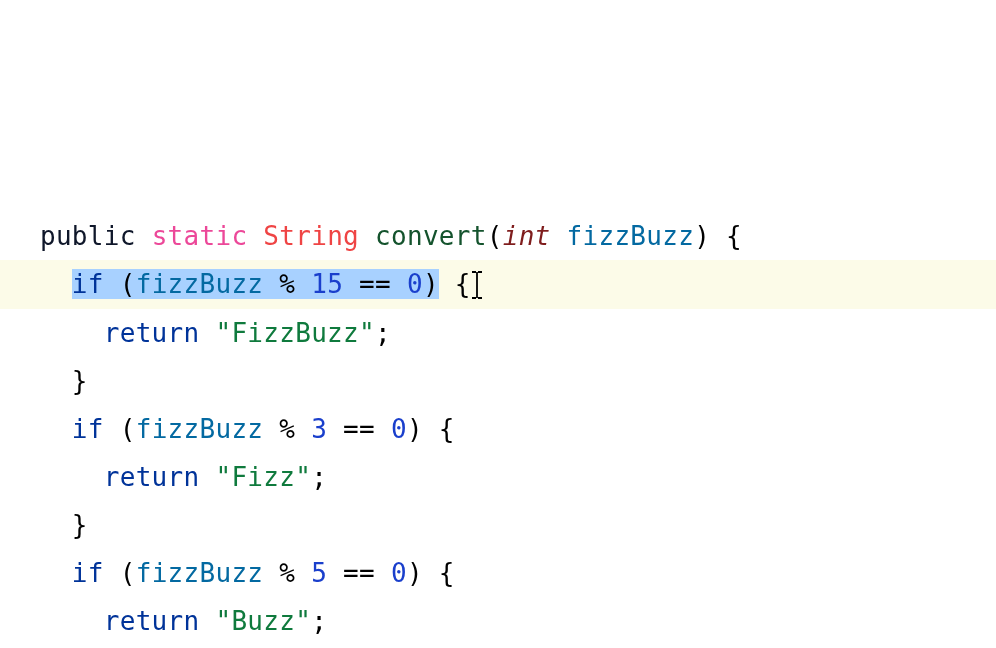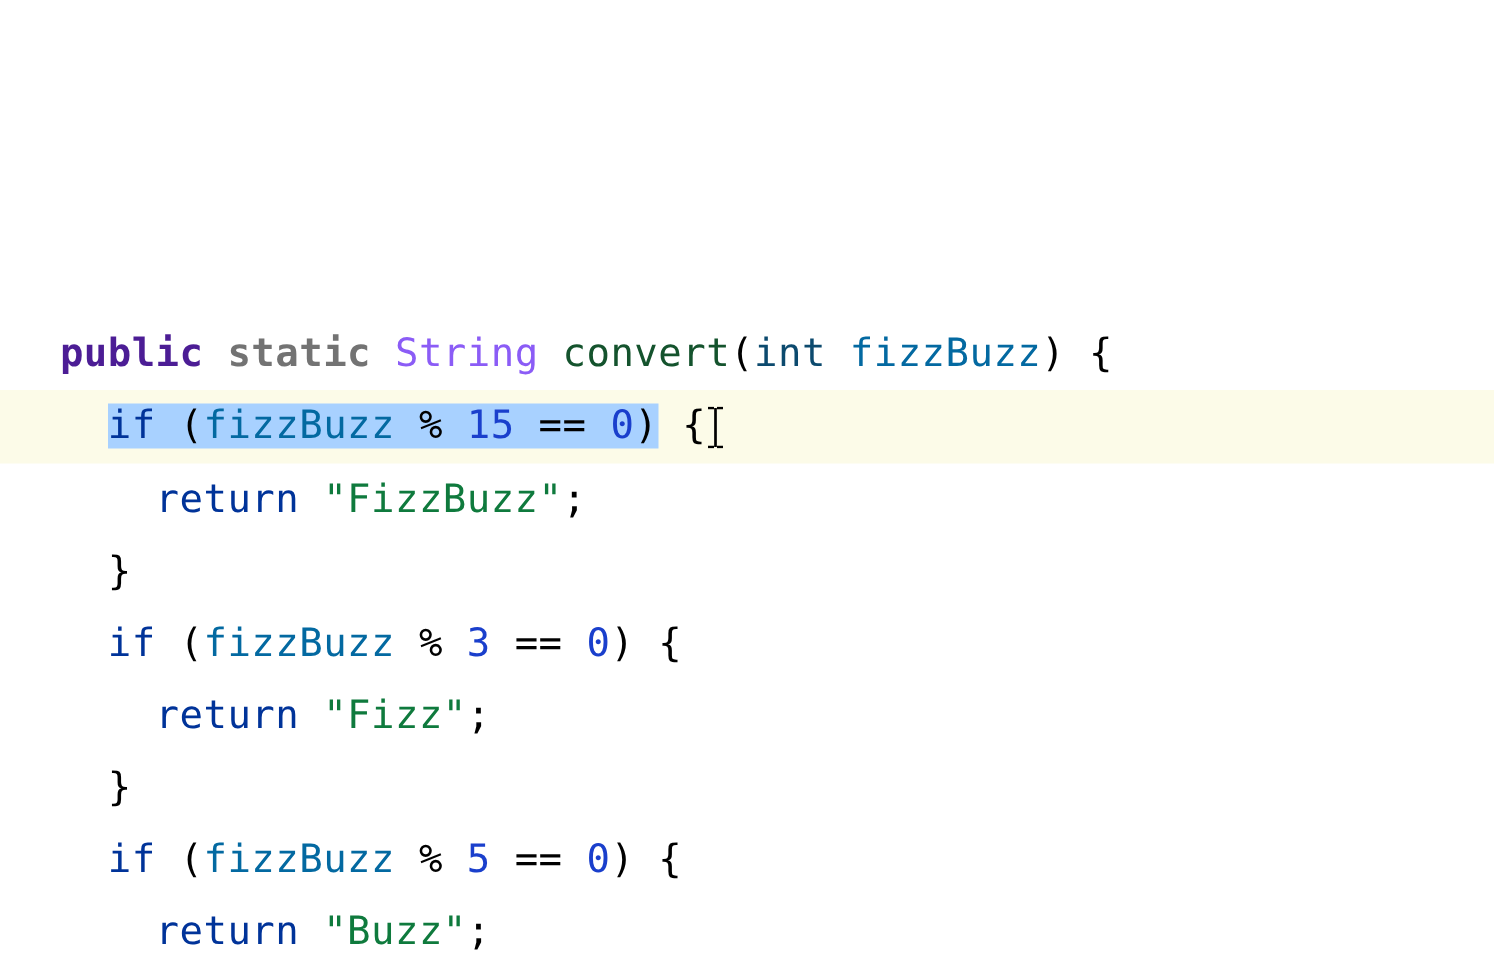--- a/index.html
+++ b/index.html
@@ -10,25 +10,25 @@
     body {
       font-family: 'Menlo', 'Monaco', 'Consolas', monospace;
       font-size: 26px;
       line-height: 1.85;
       background: #ffffff;
       color: #000000;
       padding: 20px 8px 8px 8px;
       white-space: pre;
       letter-spacing: 0.3px;
     }
-    .kw-access { color: #4c1d95; font-weight: bold; }
-    .kw-static { color: #737373; font-weight: bold; }
+    .kw-access { color: #0f172a; }
+    .kw-static { color: #ec4899; }
     .kw-control { color: #003399; }
-    .kw-type { color: #0c4a6e; }
-    .cls { color: #8b5cf6; }
+    .kw-type { color: #7f1d1d; font-style: italic; }
+    .cls { color: #ef4444; }
     .method { color: #14532d; }
     .num { color: #1a3fcc; }
     .str { color: #0f7a3d; }
     .param { color: #0369a1; }
     .punct { color: #000000; }
     .highlighted-line {
       background: #fcfbe8;
       display: block;
       margin-left: -8px;
       margin-right: -8px;

